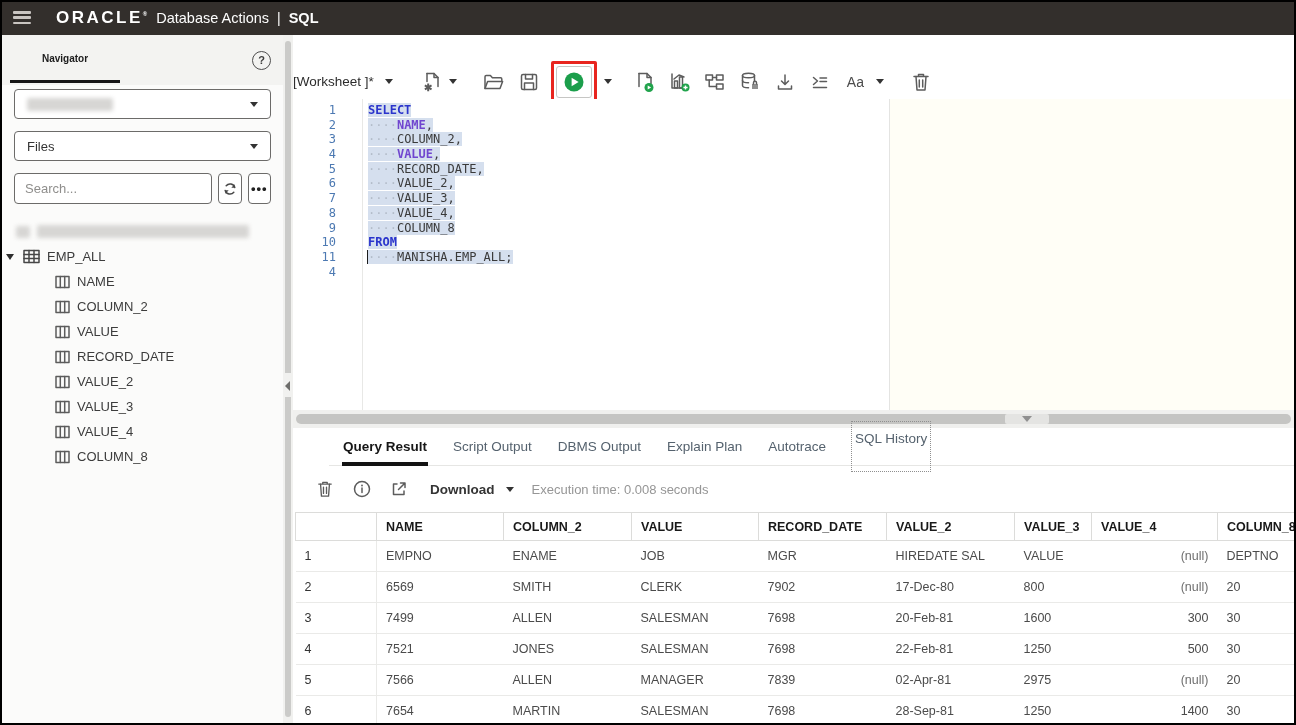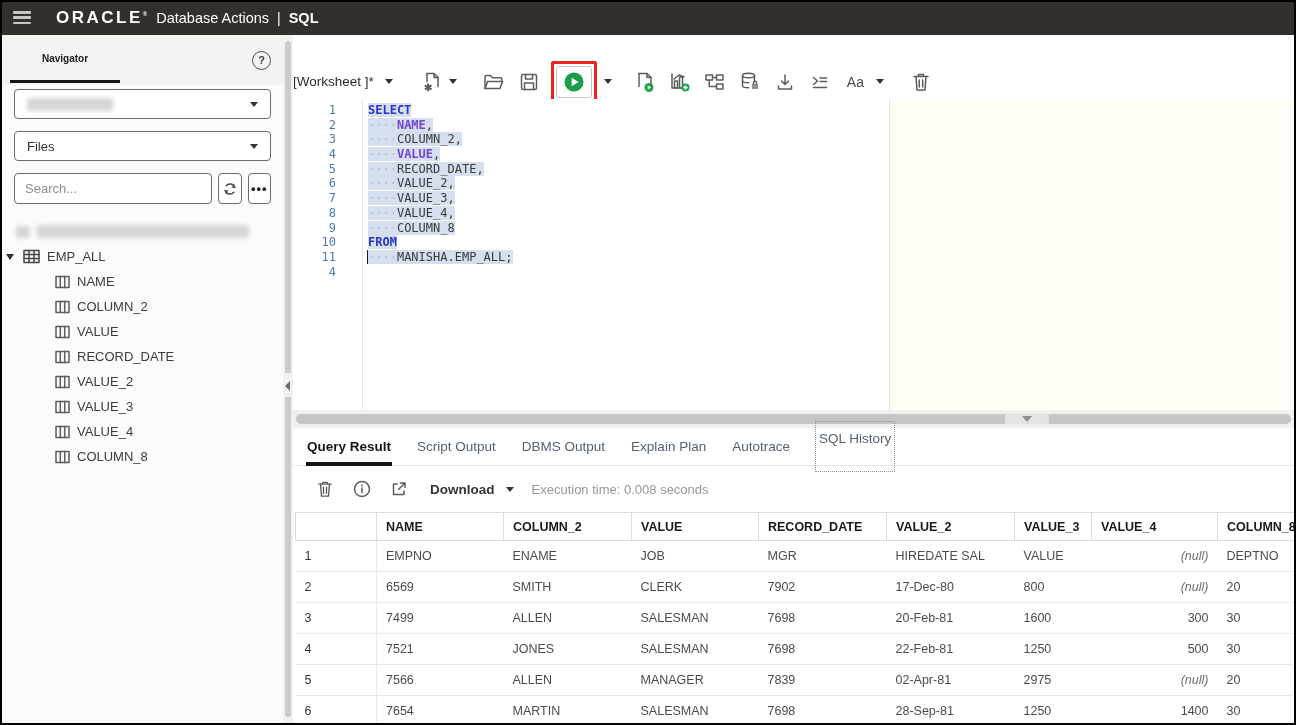--- a/index.html
+++ b/index.html
@@ -85,21 +85,21 @@
   .cursorbar { border-left:1.4px solid #1c1c1c; margin-left:-1px; }
 
   
   .hsplit { position:absolute; left:0; top:375px; width:1003px; height:18px; background:#f0f0ee; cursor:row-resize; }
   .hsplit .thumb { position:absolute; left:3px; right:5px; top:4px; height:10px; background:#c5c5c3; border-radius:5px; }
   .hsplit .gap { position:absolute; left:712px; top:4px; width:44px; height:10px; background:#e4e4e2; border-radius:2px; display:flex; align-items:center; justify-content:center; }
   .hsplit .arr { width:0; height:0; border-left:5px solid transparent; border-right:5px solid transparent; border-top:6px solid #909090; }
 
   
   .results { position:absolute; left:0; top:393px; width:1003px; bottom:0; background:#fff; }
-  .rtabs { height:38px; display:flex; align-items:center; padding-left:13px; border-bottom:1px solid #e6e6e4; }
+  .rtabs { height:38px; display:flex; align-items:center; padding-left:13px; border-bottom:1px solid #e6e6e4;margin-left:36px; }
   .rtab { font-size:13.5px; color:#55626e; margin-right:24px; height:38px; line-height:37px; position:relative; cursor:pointer; padding:0 1px; }
   .rtab.active { color:#161616; font-weight:bold; }
   .rtab.active::after { content:""; position:absolute; left:0; right:0; bottom:0; height:3.5px; background:#131313; }
   .rtab.focused { border:1px dotted #8f8f8f; height:51px; line-height:33px; padding:0 3px; }
   .rtoolbar { height:46px; display:flex; align-items:center; padding-left:20px; }
   .rtool-btn { width:24px; height:24px; display:flex; align-items:center; justify-content:center; cursor:pointer; margin-right:13px; }
   .dl-label { font-size:13.5px; font-weight:bold; color:#343434; margin-left:6px; cursor:pointer; }
   .dl-caret { margin-left:11px; cursor:pointer; display:flex; align-items:center; }
   .exec-time { margin-left:18px; font-size:13px; color:#969696; }
 
@@ -107,21 +107,21 @@
   .gridwrap { position:absolute; left:2px; top:84px; right:0; bottom:0; overflow:hidden; }
   table.grid { border-collapse:collapse; table-layout:fixed; width:1122px; }
   table.grid col.c0 { width:81px; } table.grid col.c1 { width:127px; } table.grid col.c2 { width:128px; }
   table.grid col.c3 { width:127px; } table.grid col.c4 { width:128px; } table.grid col.c5 { width:128px; }
   table.grid col.c6 { width:77px; }  table.grid col.c7 { width:126px; } table.grid col.c8 { width:200px; }
   table.grid th { border:1px solid #dcdcda; font-size:12.5px; font-weight:bold; color:#191919; text-align:left;
     padding:6px 9px; background:#fff; height:28px; }
   table.grid td { border-bottom:1px solid #eaeae8; font-size:12.5px; color:#4b4b4b; padding:8px 9px; height:30px; background:#fff; }
   table.grid td:first-child { border-right:1px solid #eaeae8; color:#333; }
   table.grid .ralign { text-align:right; }
-  table.grid .nullv { font-style:italic; color:#6e6e6e; }
+  table.grid .nullv { color:#6e6e6e; }
 
   .icon-stroke { stroke:#5c5c5c; fill:none; stroke-width:1.5; stroke-linecap:round; stroke-linejoin:round; }
   .icon-stroke-d { stroke:#474747; fill:none; stroke-width:1.5; stroke-linecap:round; stroke-linejoin:round; }
 </style>
 </head>
 <body>
 
 <div id="window">
   <div class="frame"></div>
 

